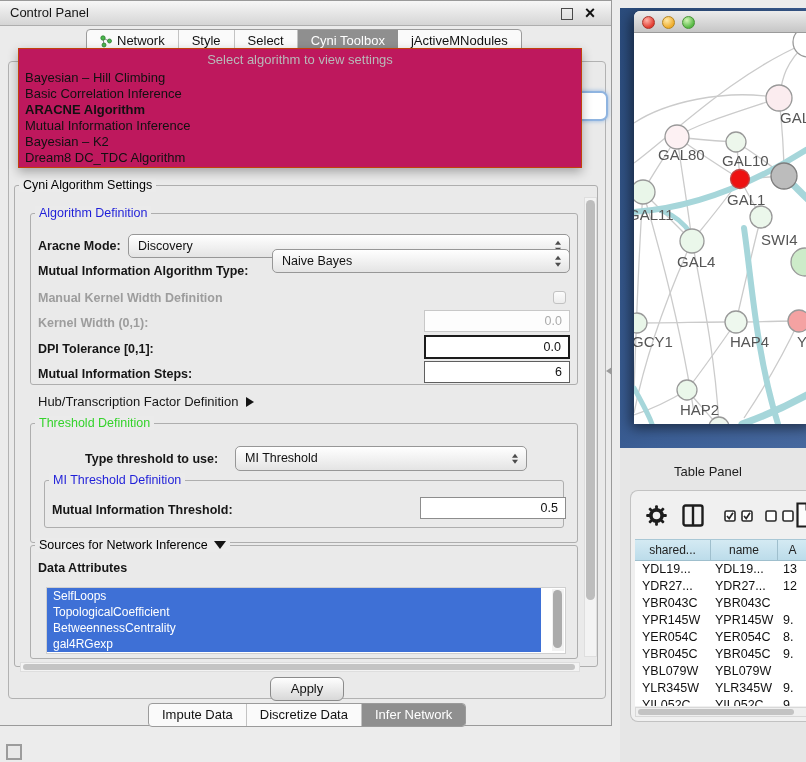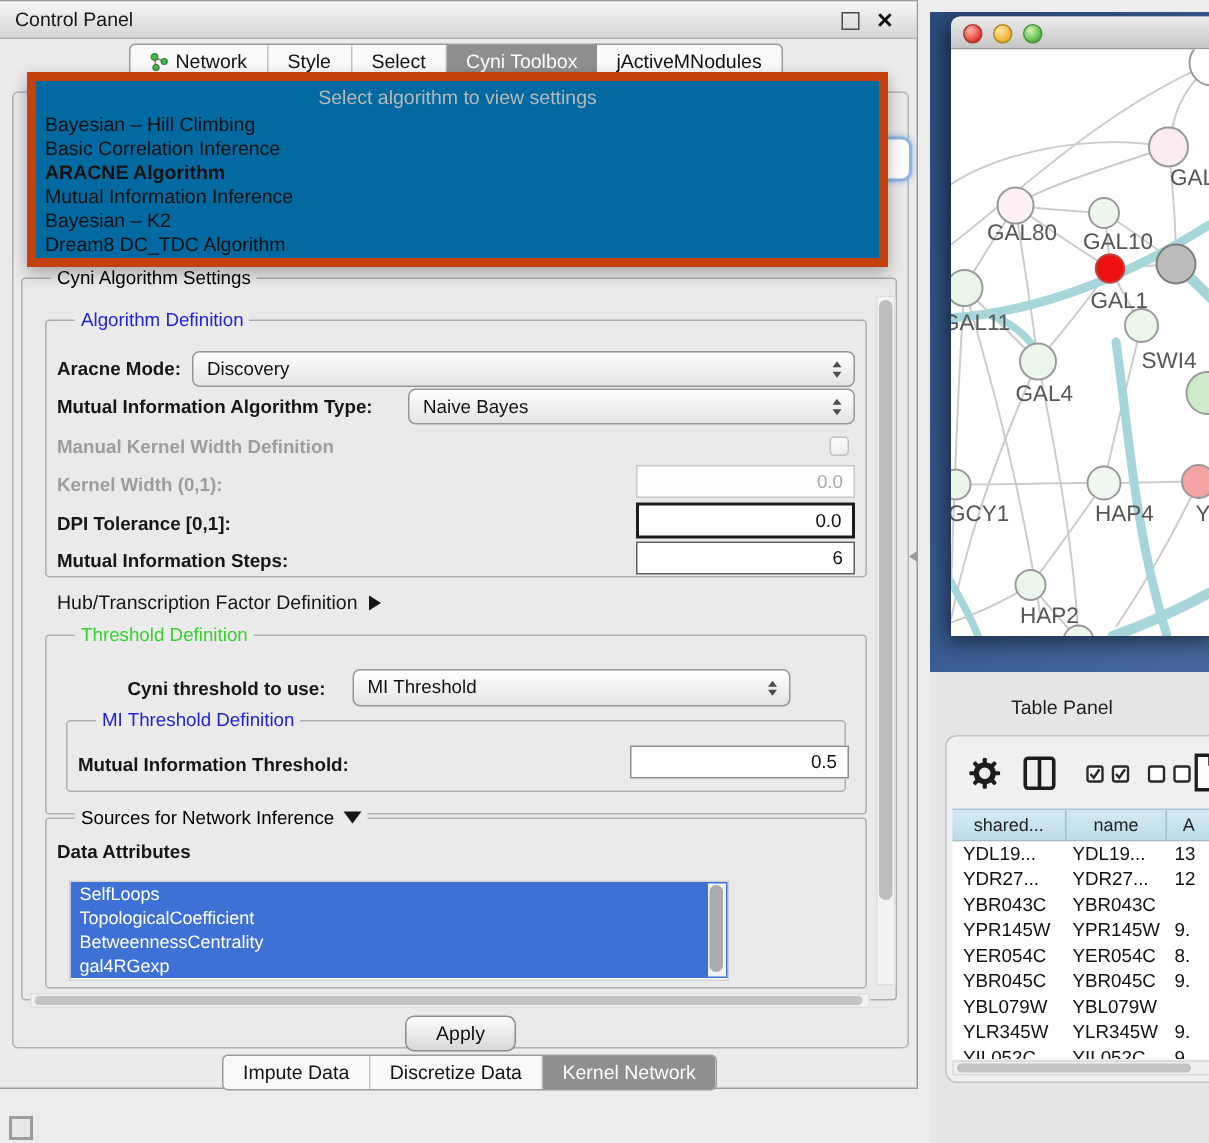--- a/index.html
+++ b/index.html
@@ -26,29 +26,29 @@
   #top-tabs{left:86px;top:28px;}
   #bottom-tabs{left:148px;top:702px;}
 
   
   #content-panel{left:8px;top:60px;width:596px;height:636px;background:#eaeaea;
         border:1px solid #b2b2b2;border-radius:4px;}
   #hidden-combo{left:570px;top:90px;width:34px;height:26px;border-radius:7px;background:#fff;
         border:2px solid #8fb4e0;box-shadow:0 0 4px #8fb4e0;}
 
   
-  #algo-popup{left:18px;top:47px;width:562px;height:118px;background:#0369a1;
-        border:6px solid #c2410c;box-shadow:0 4px 10px rgba(0,0,0,.3);z-index:30;}
+  #algo-popup{left:18px;top:47px;width:562px;height:118px;background:#be185d;
+        border:1px solid #c2410c;box-shadow:0 4px 10px rgba(0,0,0,.3);z-index:30;}
   #popup-header{width:100%;text-align:center;font-size:13px;color:#b9b9b9;line-height:21px;}
   .popup-item{font-size:13px;color:#111;line-height:16px;padding-left:6px;white-space:nowrap;}
   .popup-item.bold{font-weight:bold;}
 
   
   .groupbox{border:1px solid #aeaeae;border-radius:3px;box-sizing:border-box;}
-  .legend{position:absolute;top:-8px;left:19px;font-size:12.5px;background:#ebebeb;
+  .legend{position:absolute;top:-8px;left:4px;font-size:12.5px;background:#ebebeb;
           padding:0 4px;white-space:nowrap;}
   .legend.blue{color:#1f1fd8;}
   .legend.green{color:#35d32c;}
 
   .blabel{font-size:12.5px;font-weight:bold;color:#161616;white-space:nowrap;}
   .glabel{font-size:12.5px;font-weight:bold;color:#9d9d9d;white-space:nowrap;}
 
   .combo{background:linear-gradient(#ffffff,#e4e4e4);border:1px solid #979797;border-radius:5px;
          font-size:12.5px;color:#111;line-height:22px;padding-left:9px;box-sizing:border-box;}
   .combo .arrows{position:absolute;right:8px;top:50%;transform:translateY(-50%);}
@@ -65,21 +65,21 @@
 
   .checkbox{width:13px;height:13px;border:1px solid #c2c2c2;border-radius:3px;
             background:linear-gradient(#fcfcfc,#ededed);box-sizing:border-box;}
 
   .expander{width:0;height:0;border-top:5.5px solid transparent;border-bottom:5.5px solid transparent;
             border-left:8px solid #141414;display:inline-block;}
   .collapser{width:0;height:0;border-left:6px solid transparent;border-right:6px solid transparent;
             border-top:8px solid #141414;display:inline-block;}
 
   
-  #attr-list{left:46px;top:586px;width:440px;height:67px;background:#fff;border:1px solid #cfcfcf;
+  #attr-list{left:46px;top:586px;width:520px;height:67px;background:#fff;border:1px solid #cfcfcf;
              box-sizing:border-box;overflow:hidden;}
   .attr-item{height:16px;line-height:16px;font-size:12px;color:#fff;background:#3e70d6;
              padding-left:6px;width:494px;box-sizing:border-box;}
   #attr-vscroll{position:absolute;right:1px;top:1px;width:12px;height:62px;background:#f2f2f2;}
   #attr-vthumb{position:absolute;left:1px;top:1px;width:9px;height:58px;background:#ababab;border-radius:5px;}
 
   
   #settings-vscroll{left:584px;top:196px;width:13px;height:460px;background:#f3f3f3;border:1px solid #dedede;box-sizing:border-box;}
   #settings-vthumb{position:absolute;left:1px;top:2px;width:9px;height:400px;background:#bdbdbd;border-radius:5px;}
   #settings-hscroll{left:20px;top:661px;width:560px;height:10px;background:#f3f3f3;border:1px solid #dedede;box-sizing:border-box;}
@@ -184,21 +184,21 @@
   </div>
   <div class="abs blabel" style="left:38px;top:238px;">Aracne Mode:</div>
   <div class="abs combo" style="left:128px;top:233px;width:442px;height:24px;">
     <span>Discovery</span>
     <span class="arrows">
         <div class="tri-up"></div>
         <div class="tri-down"></div>
       </span>
   </div>
   <div class="abs blabel" style="left:38px;top:263px;">Mutual Information Algorithm Type:</div>
-  <div class="abs combo" style="left:272px;top:258px;width:298px;height:24px;">
+  <div class="abs combo" style="left:272px;top:248px;width:298px;height:24px;">
     <span>Naive Bayes</span>
     <span class="arrows">
         <div class="tri-up"></div>
         <div class="tri-down"></div>
       </span>
   </div>
   <div class="abs glabel" style="left:38px;top:290px;">Manual Kernel Width Definition</div>
   <div class="abs checkbox" style="left:553px;top:290px;"></div>
   <div class="abs glabel" style="left:38px;top:315px;">Kernel Width (0,1):</div>
   <div class="abs field disabled" style="left:424px;top:309px;width:146px;height:22px;">0.0</div>
@@ -208,21 +208,21 @@
   <div class="abs field plain" style="left:424px;top:360px;width:146px;height:22px;">6</div>
 
   <div class="abs" style="left:38px;top:393px;font-size:13px;color:#161616;display:flex;align-items:center;gap:8px;">
     <span>Hub/Transcription Factor Definition</span>
     <span class="expander"></span>
   </div>
 
   <div class="abs groupbox" style="left:30px;top:422px;width:548px;height:120px;">
     <span class="legend green">Threshold Definition</span>
   </div>
-  <div class="abs blabel" style="left:85px;top:451px;">Cyni threshold to use:</div>
+  <div class="abs blabel" style="left:85px;top:451px;">Type threshold to use:</div>
   <div class="abs combo" style="left:235px;top:445px;width:292px;height:25px;">
     <span>MI Threshold</span>
     <span class="arrows">
         <div class="tri-up"></div>
         <div class="tri-down"></div>
       </span>
   </div>
   <div class="abs groupbox" style="left:44px;top:479px;width:520px;height:48px;">
     <span class="legend blue">MI Threshold Definition</span>
   </div>
@@ -256,21 +256,21 @@
   <div id="apply-btn" class="abs">Apply</div>
 
   <div id="bottom-tabs" class="abs tabstrip">
     <div class="tab">
         <span>Impute Data</span>
       </div>
     <div class="tab">
         <span>Discretize Data</span>
       </div>
     <div class="tab sel">
-        <span>Kernel Network</span>
+        <span>Infer Network</span>
       </div>
   </div>
 </div>
 
 <div id="splitter-arrow" class="abs"></div>
 <div id="mini-icon" class="abs"></div>
 
 <div id="desktop" class="abs">
   <div id="netwin">
     <div id="net-titlebar">

